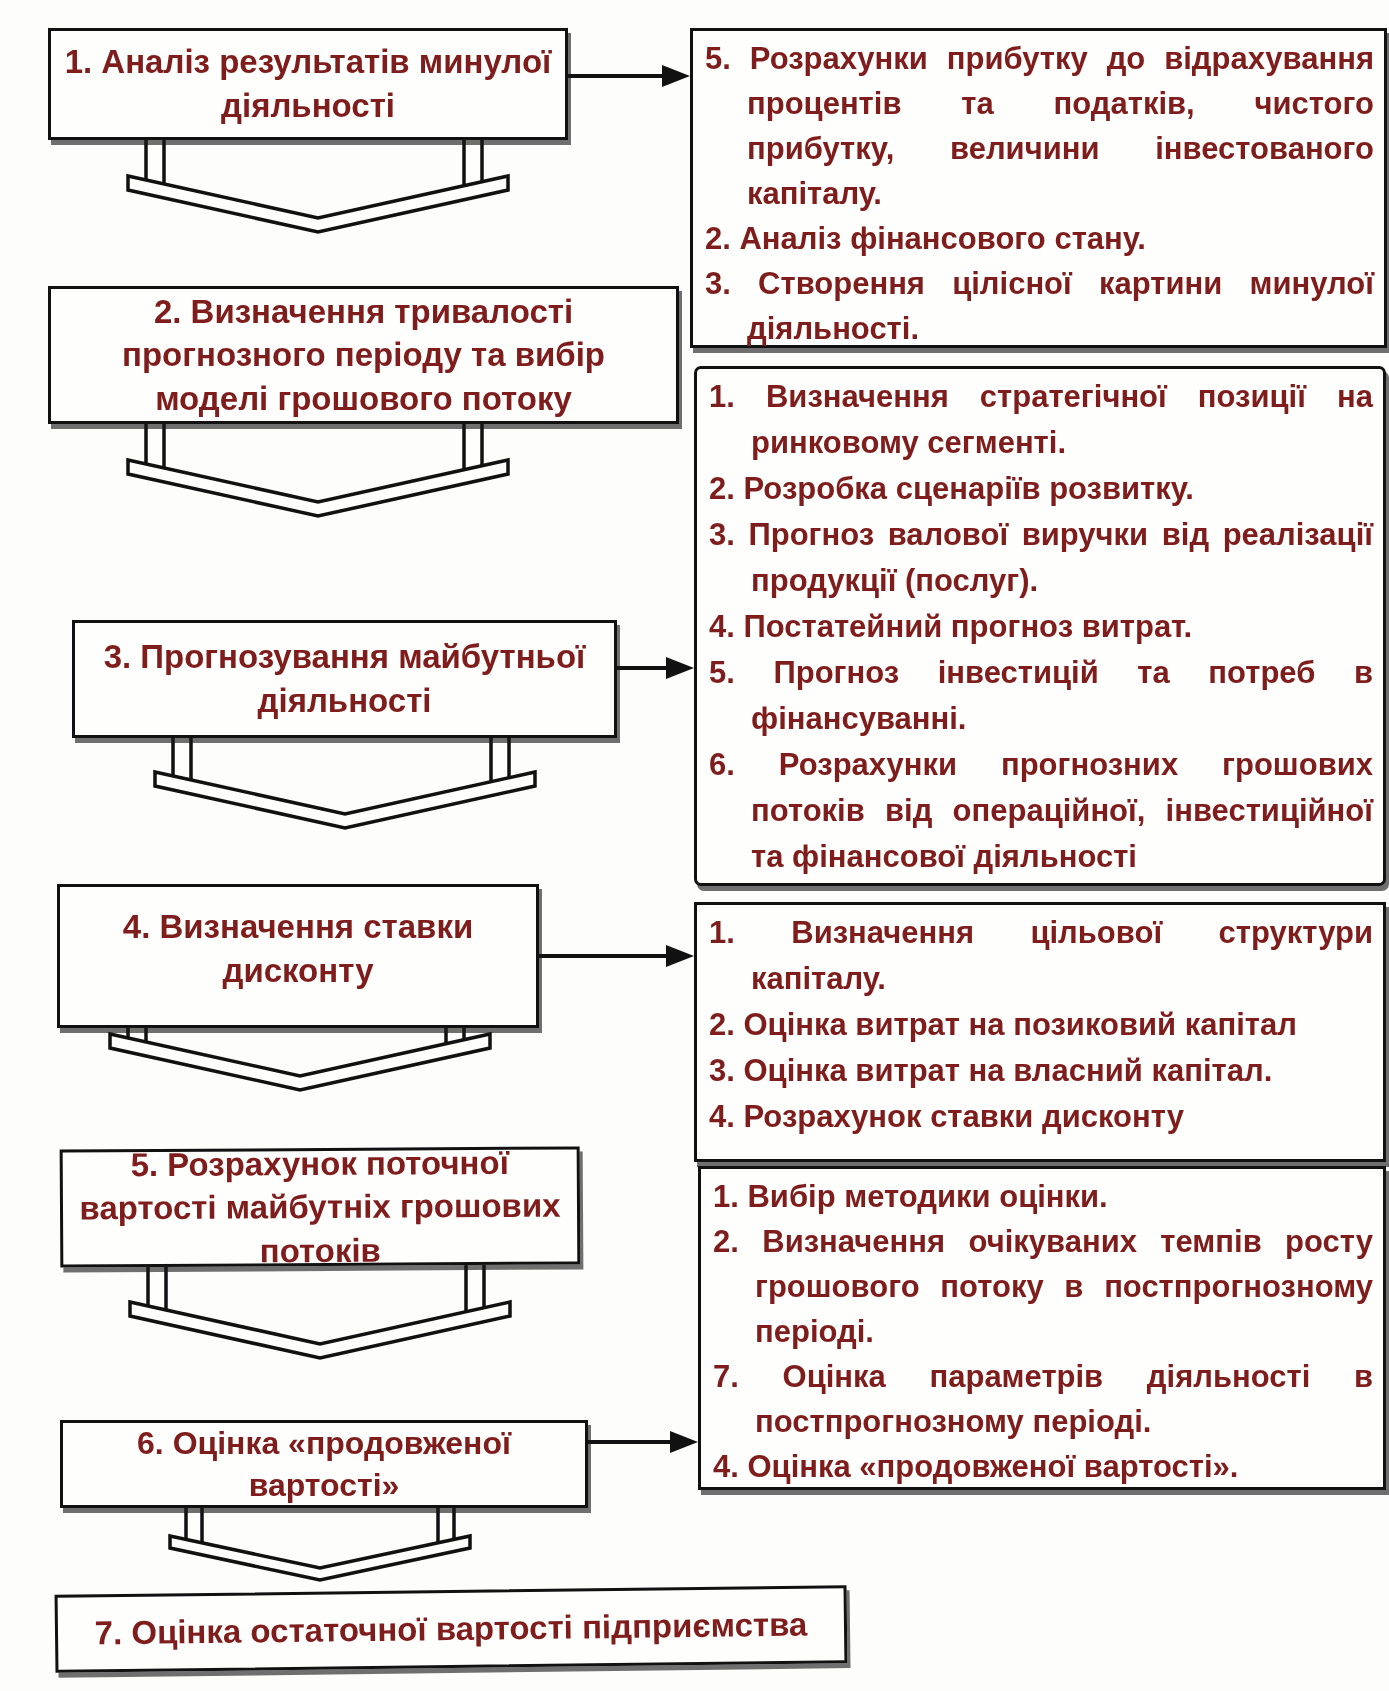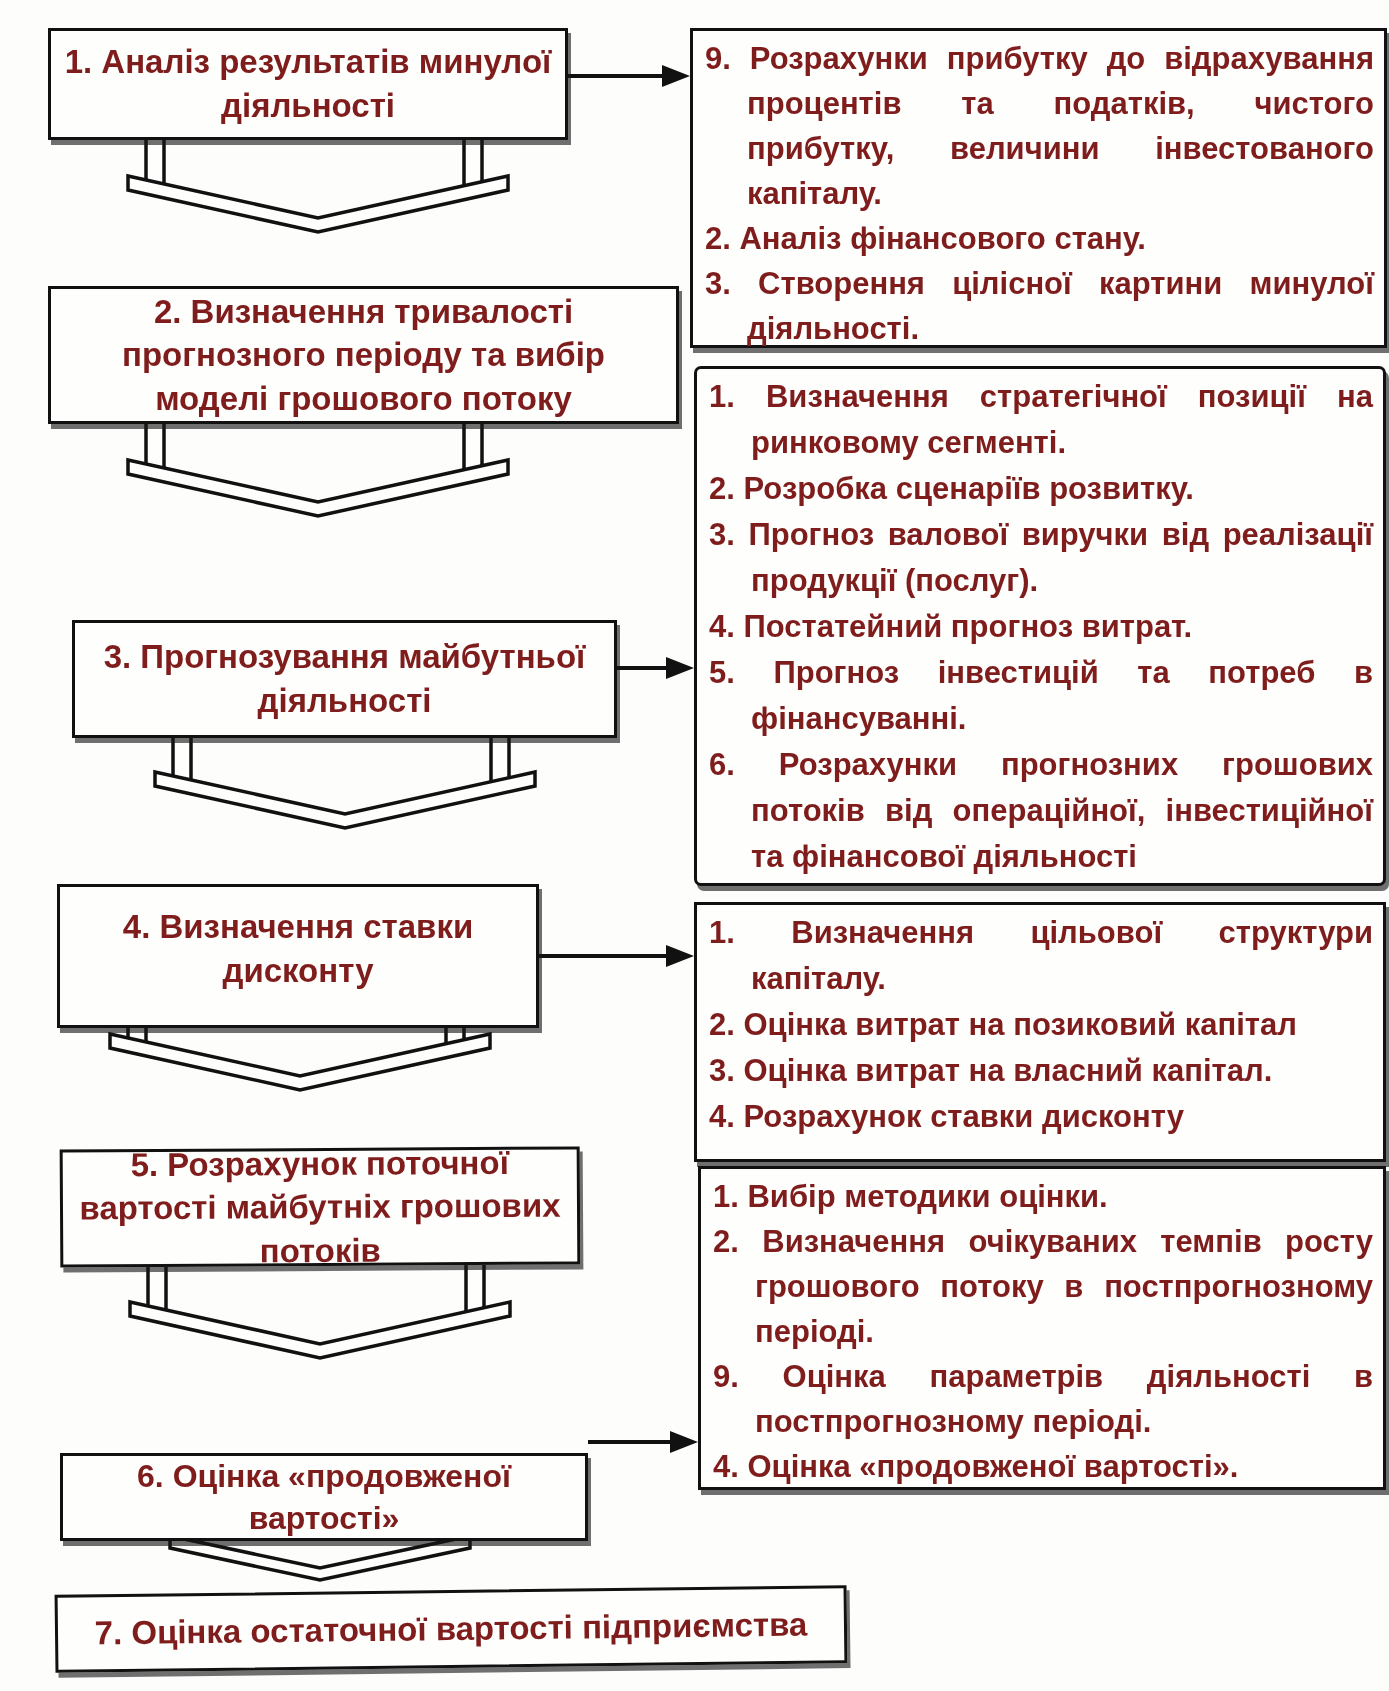--- a/index.html
+++ b/index.html
@@ -114,30 +114,30 @@
   </div>
 
   <div class="box lbox top-align" style="left:57px;top:884px;width:482px;height:144px;">
     <span>4. Визначення ставки дисконту</span>
   </div>
 
   <div class="box lbox tilt-s" style="left:60px;top:1148px;width:520px;height:118px;">
     <span>5. Розрахунок поточної вартості майбутніх грошових потоків</span>
   </div>
 
-  <div class="box lbox" style="left:60px;top:1420px;width:528px;height:88px;font-size:32px;margin-top:33px;">
+  <div class="box lbox" style="left:60px;top:1420px;width:528px;height:88px;font-size:32px;">
     <span>6. Оцінка «продовженої вартості»</span>
   </div>
 
   <div class="box lbox tilt" style="left:55px;top:1590px;width:792px;height:78px;">
     <span>7. Оцінка остаточної вартості підприємства</span>
   </div>
 
   <div class="box rbox lh45" style="left:690px;top:28px;width:697px;height:320px;">
-    <div class="item">9. Розрахунки прибутку до відрахування процентів та податків, чистого прибутку, величини інвестованого капіталу.</div>
+    <div class="item">5. Розрахунки прибутку до відрахування процентів та податків, чистого прибутку, величини інвестованого капіталу.</div>
     <div class="item">2. Аналіз фінансового стану.</div>
     <div class="item">3. Створення цілісної картини минулої діяльності.</div>
   </div>
 
   <div class="box rbox lh46" style="left:694px;top:366px;width:692px;height:520px;border-radius:7px;">
     <div class="item">1. Визначення стратегічної позиції на ринковому сегменті.</div>
     <div class="item">2. Розробка сценаріїв розвитку.</div>
     <div class="item">3. Прогноз валової виручки від реалізації продукції (послуг).</div>
     <div class="item">4. Постатейний прогноз витрат.</div>
     <div class="item">5. Прогноз інвестицій та потреб в фінансуванні.</div>
@@ -147,17 +147,17 @@
   <div class="box rbox lh46" style="left:694px;top:902px;width:692px;height:260px;">
     <div class="item">1. Визначення цільової структури капіталу.</div>
     <div class="item">2. Оцінка витрат на позиковий капітал</div>
     <div class="item">3. Оцінка витрат на власний капітал.</div>
     <div class="item">4. Розрахунок ставки дисконту</div>
   </div>
 
   <div class="box rbox lh45" style="left:698px;top:1166px;width:688px;height:324px;">
     <div class="item">1. Вибір методики оцінки.</div>
     <div class="item">2. Визначення очікуваних темпів росту грошового потоку в постпрогнозному періоді.</div>
-    <div class="item">9. Оцінка параметрів діяльності в постпрогнозному періоді.</div>
+    <div class="item">7. Оцінка параметрів діяльності в постпрогнозному періоді.</div>
     <div class="item">4. Оцінка «продовженої вартості».</div>
   </div>
 
 </div>
 
 </body></html>

